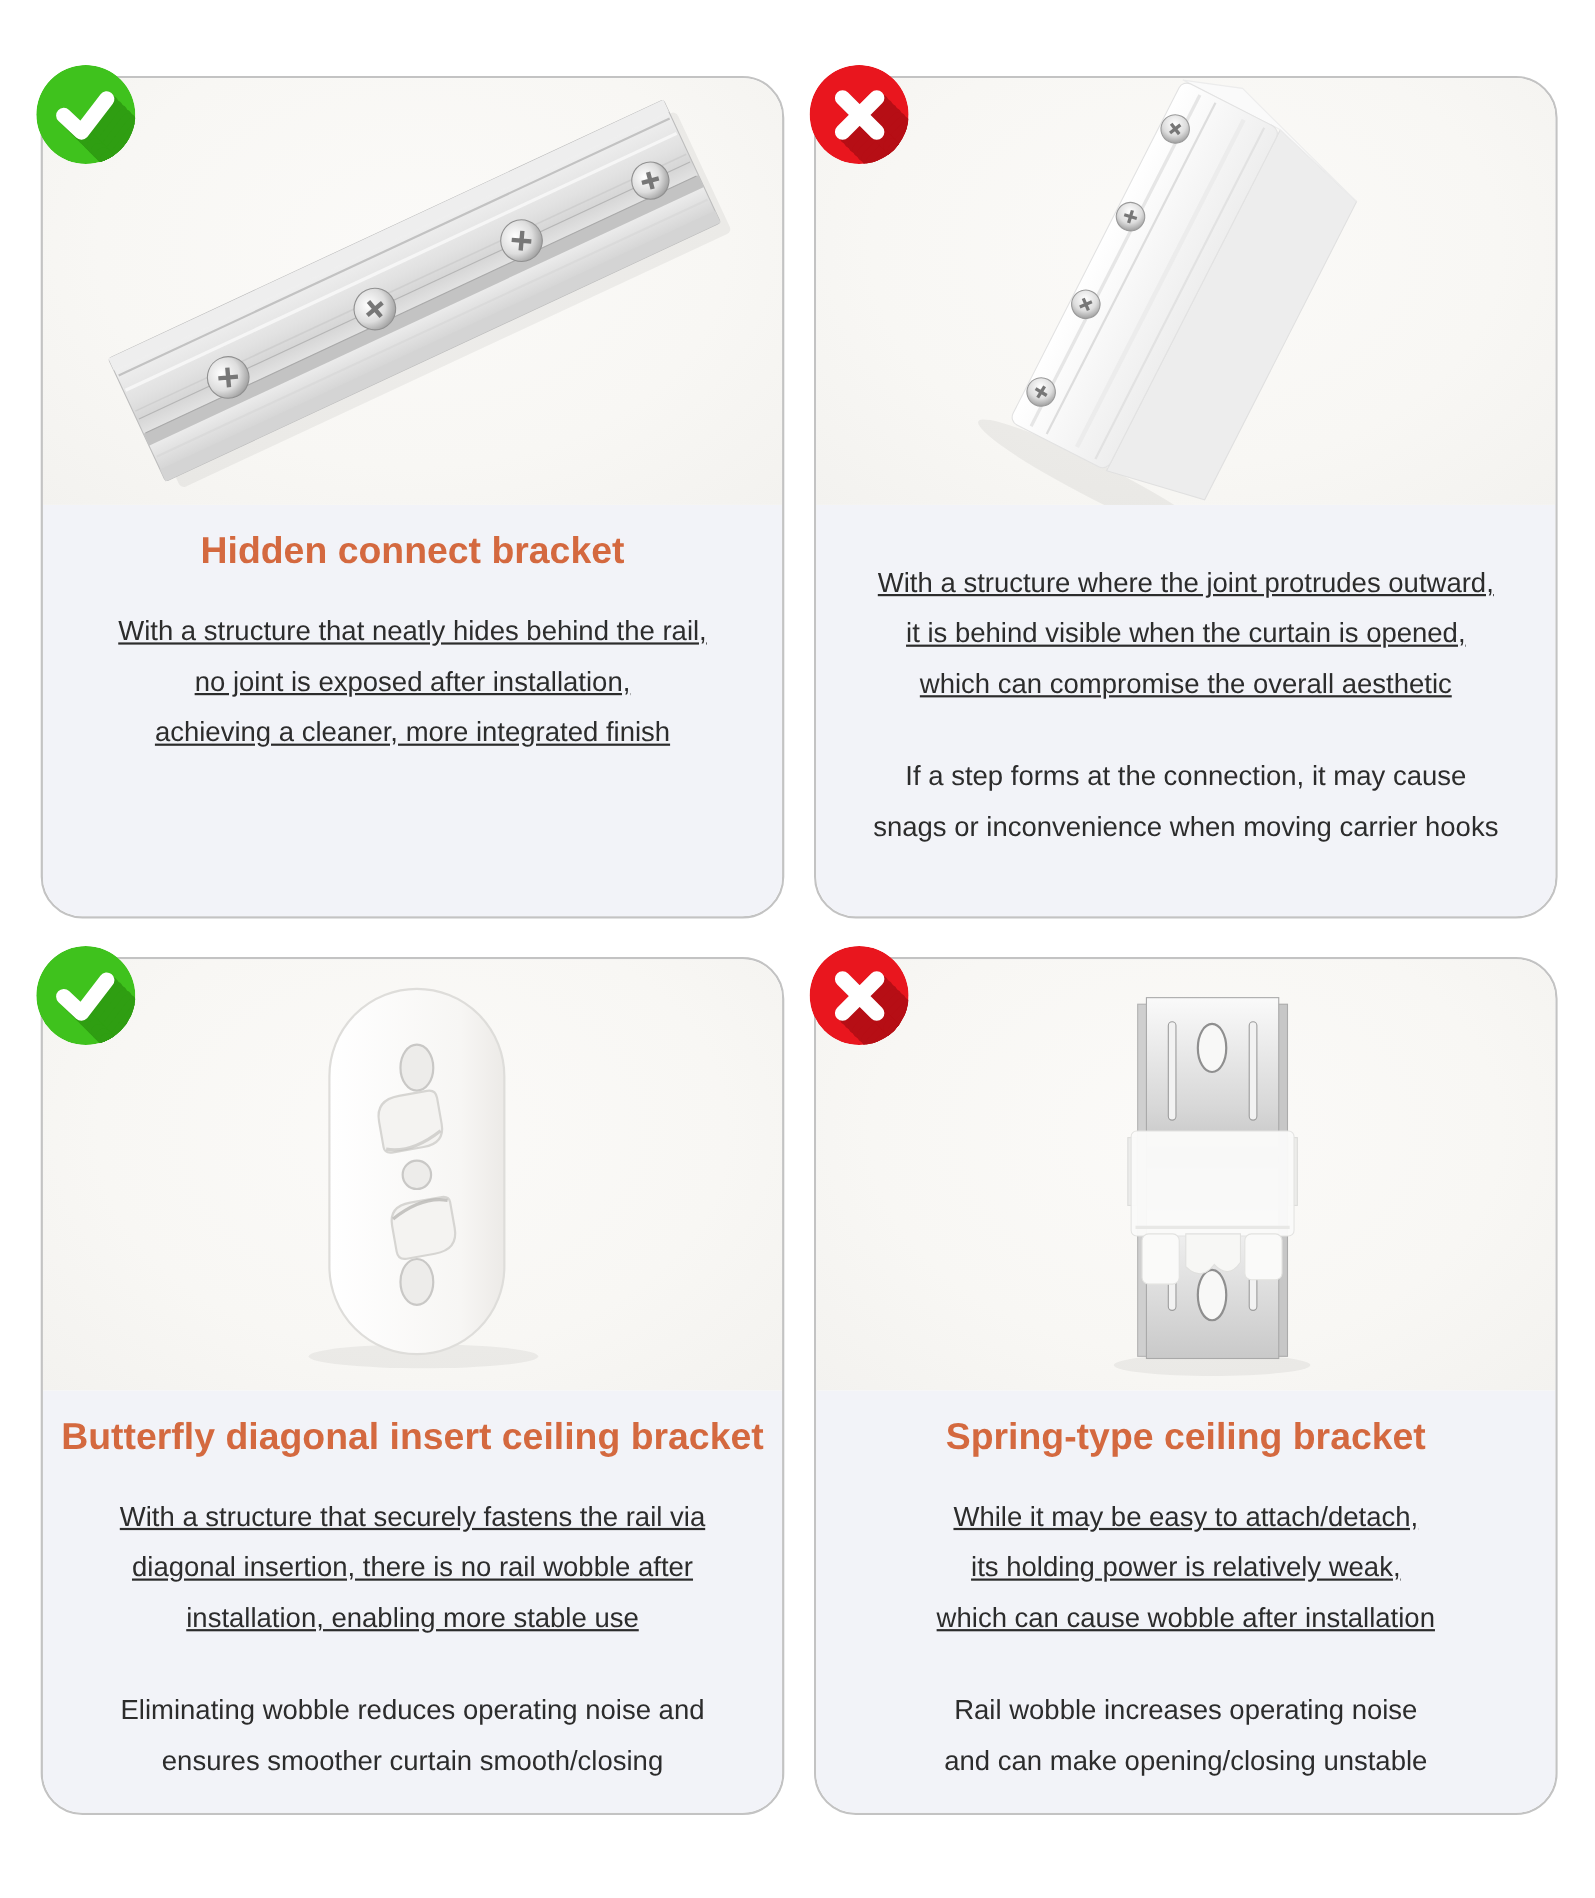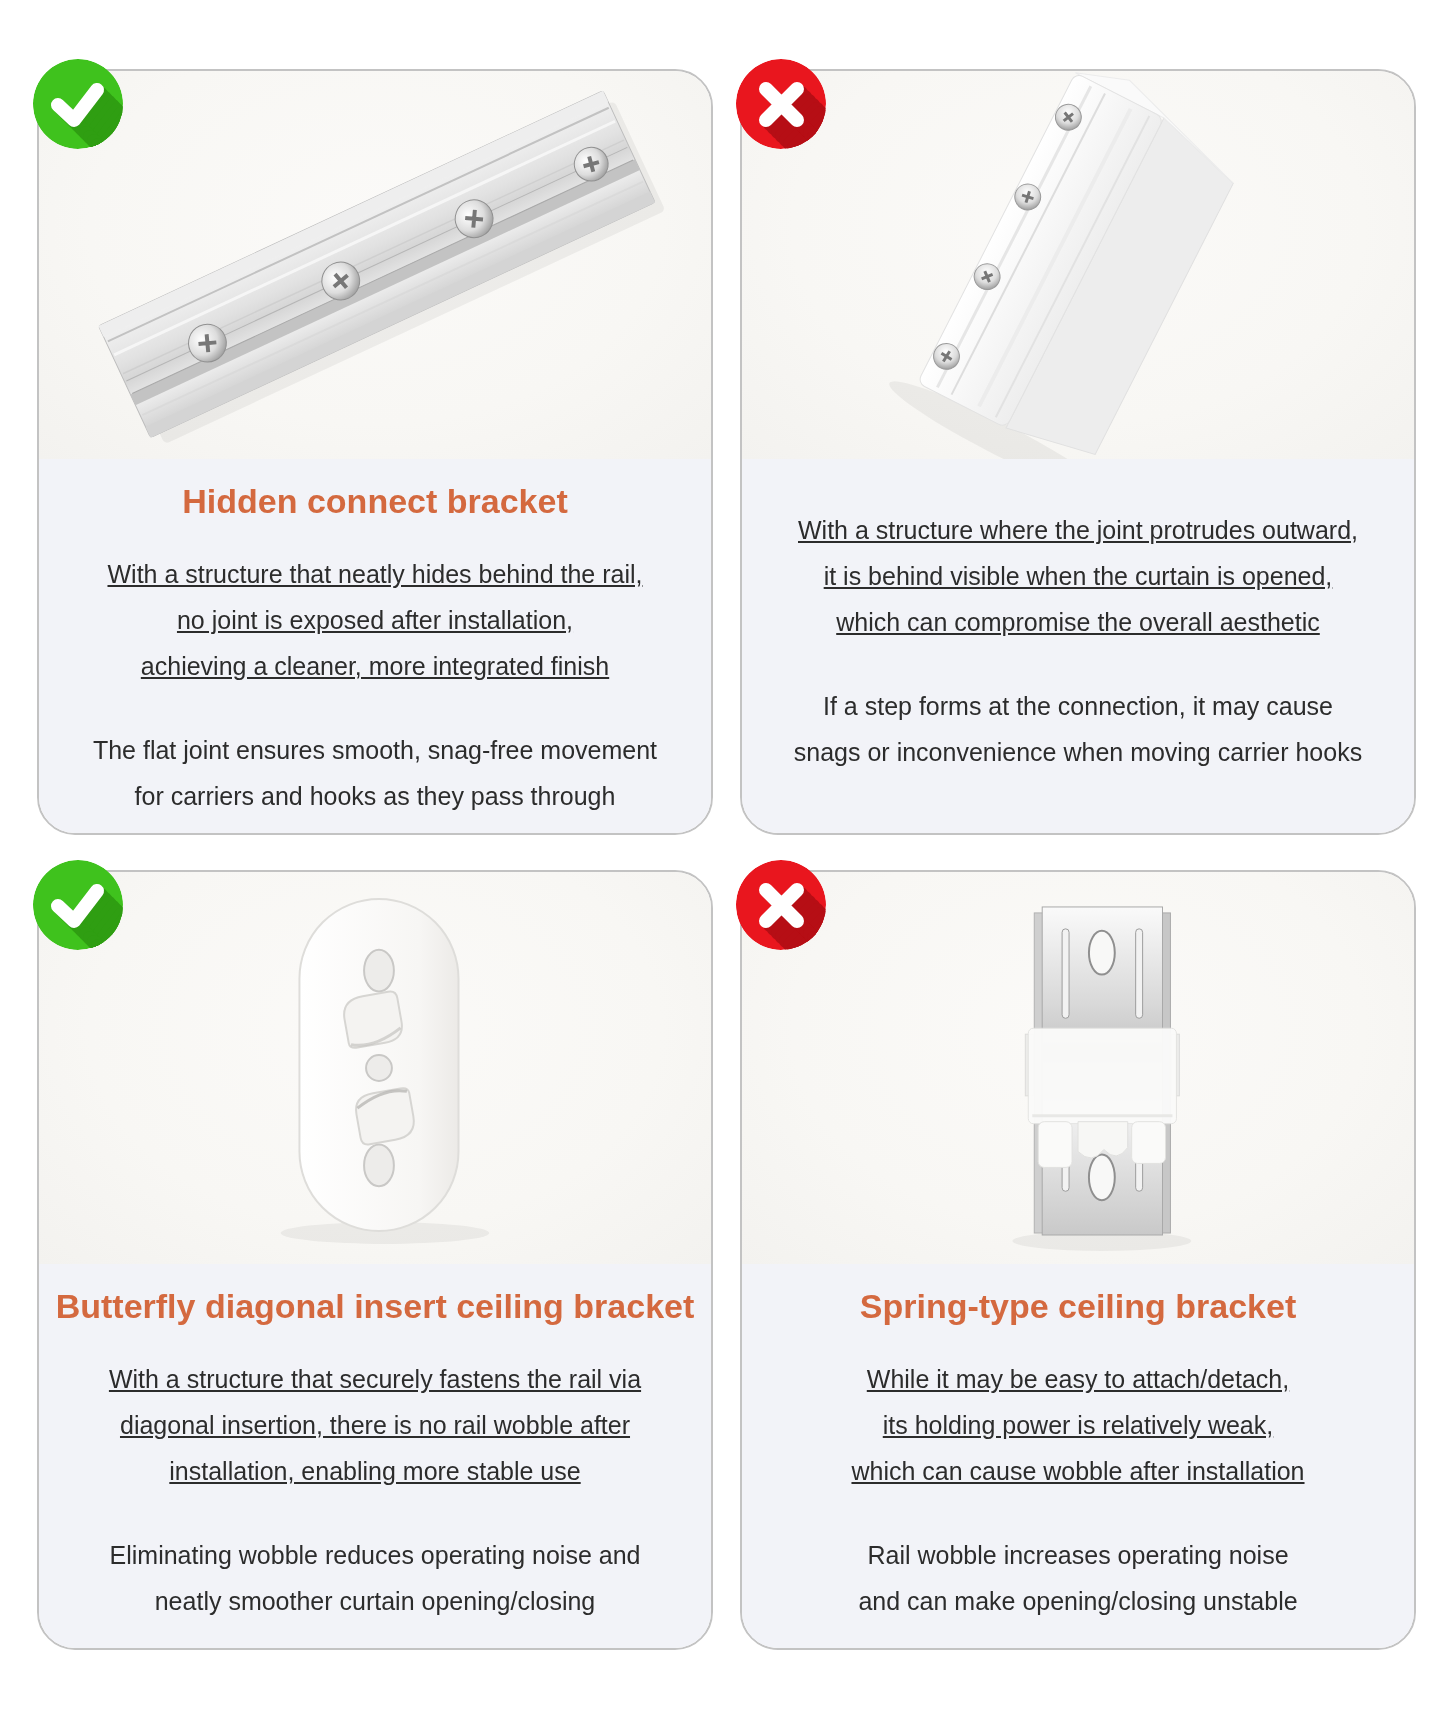--- a/index.html
+++ b/index.html
@@ -118,22 +118,20 @@
                 </g>
             </g>
           </g>
         </svg>
       </div>
       <div class="card-text">
         <h2 class="card-title">Hidden connect bracket</h2>
         <p class="p1">With a structure that neatly hides behind the rail,
 no joint is exposed after installation,
 achieving a cleaner, more integrated finish</p>
-        <p class="p2">The flat joint ensures smooth, snag-free movement
-for carriers and hooks as they pass through</p>
       </div>
     </div>
     <div class="badge">
       <svg viewBox="0 0 90 90">
         <clipPath id="cg1">
             <circle cx="45" cy="45" r="45"></circle>
           </clipPath>
         <g clip-path="url(#cg1)">
           <circle cx="45" cy="45" r="45" fill="#3fc21d"></circle>
           <g stroke="#2f9e12" stroke-width="14" stroke-linecap="round" stroke-linejoin="round" fill="none">
@@ -243,21 +241,21 @@
             <path d="M-28 20 Q-6 28 24 12" fill="none" stroke="#b9b8b5" stroke-width="3" opacity="0.8"></path>
           </g>
         </svg>
       </div>
       <div class="card-text">
         <h2 class="card-title long">Butterfly diagonal insert ceiling bracket</h2>
         <p class="p1">With a structure that securely fastens the rail via
 diagonal insertion, there is no rail wobble after
 installation, enabling more stable use</p>
         <p class="p2">Eliminating wobble reduces operating noise and
-neatly smoother curtain opening/closing</p>
+ensures smoother curtain smooth/closing</p>
       </div>
     </div>
     <div class="badge">
       <svg viewBox="0 0 90 90">
         <clipPath id="cg2">
             <circle cx="45" cy="45" r="45"></circle>
           </clipPath>
         <g clip-path="url(#cg2)">
           <circle cx="45" cy="45" r="45" fill="#3fc21d"></circle>
           <g stroke="#2f9e12" stroke-width="14" stroke-linecap="round" stroke-linejoin="round" fill="none">

